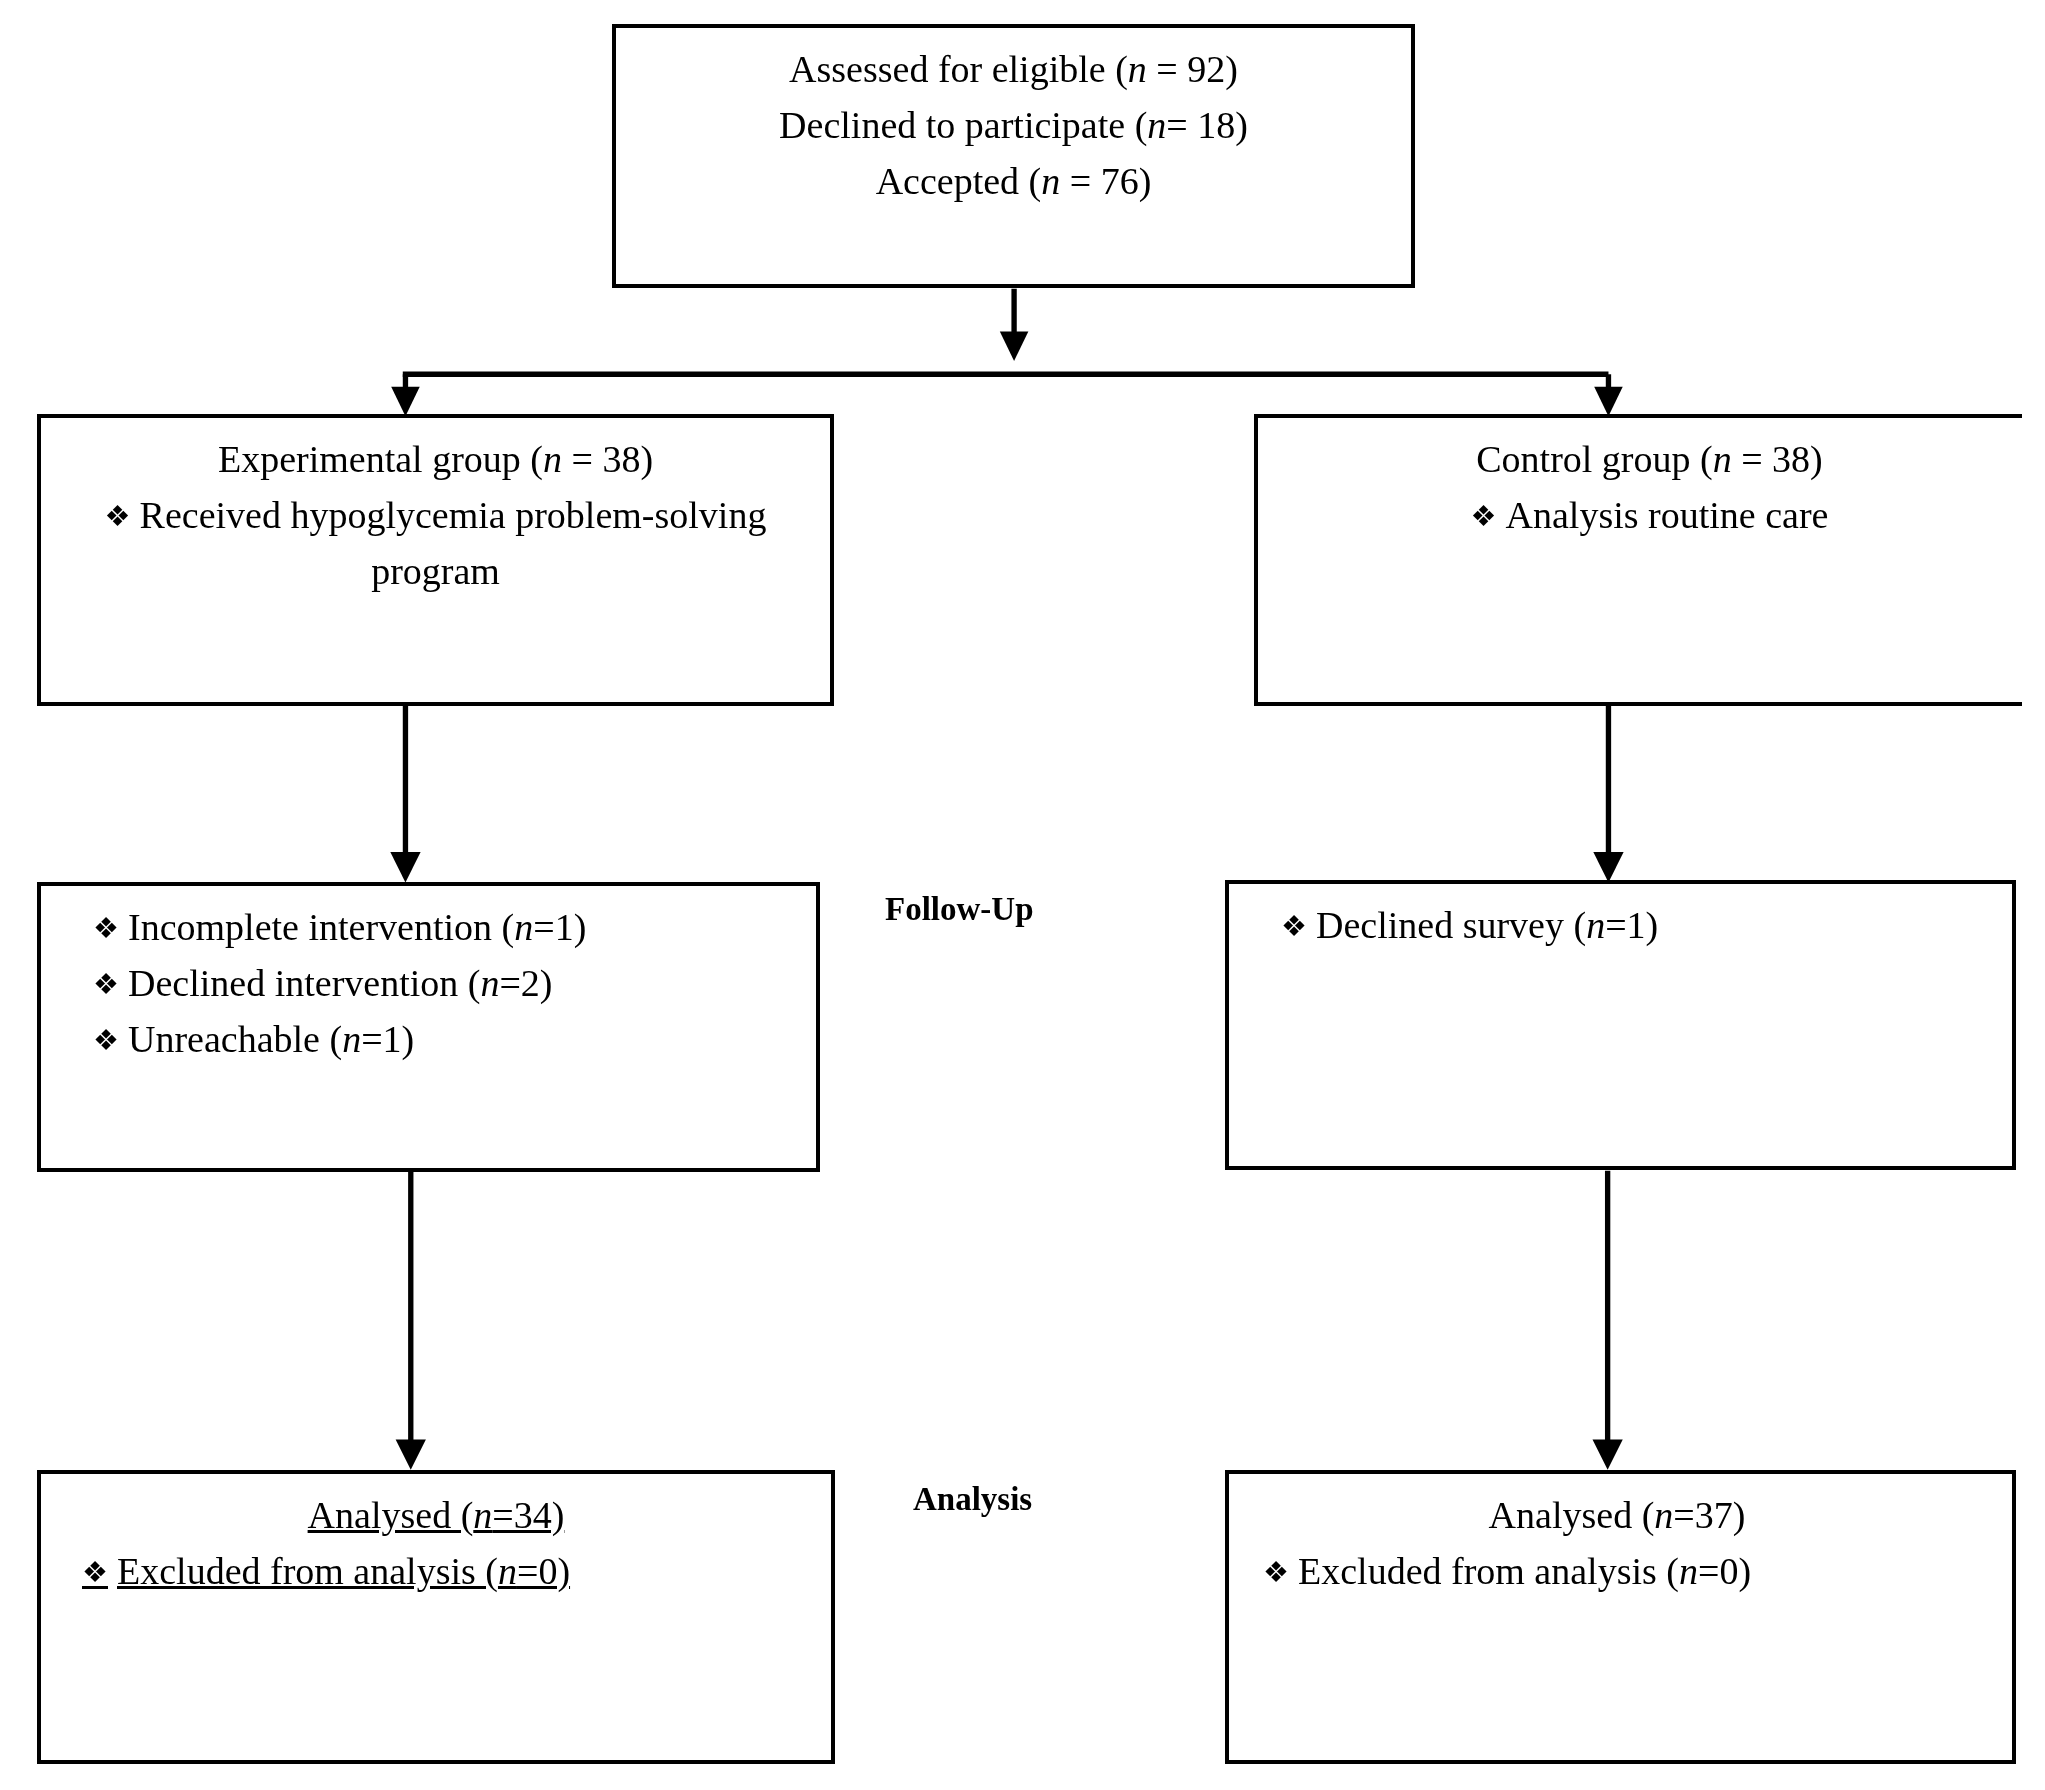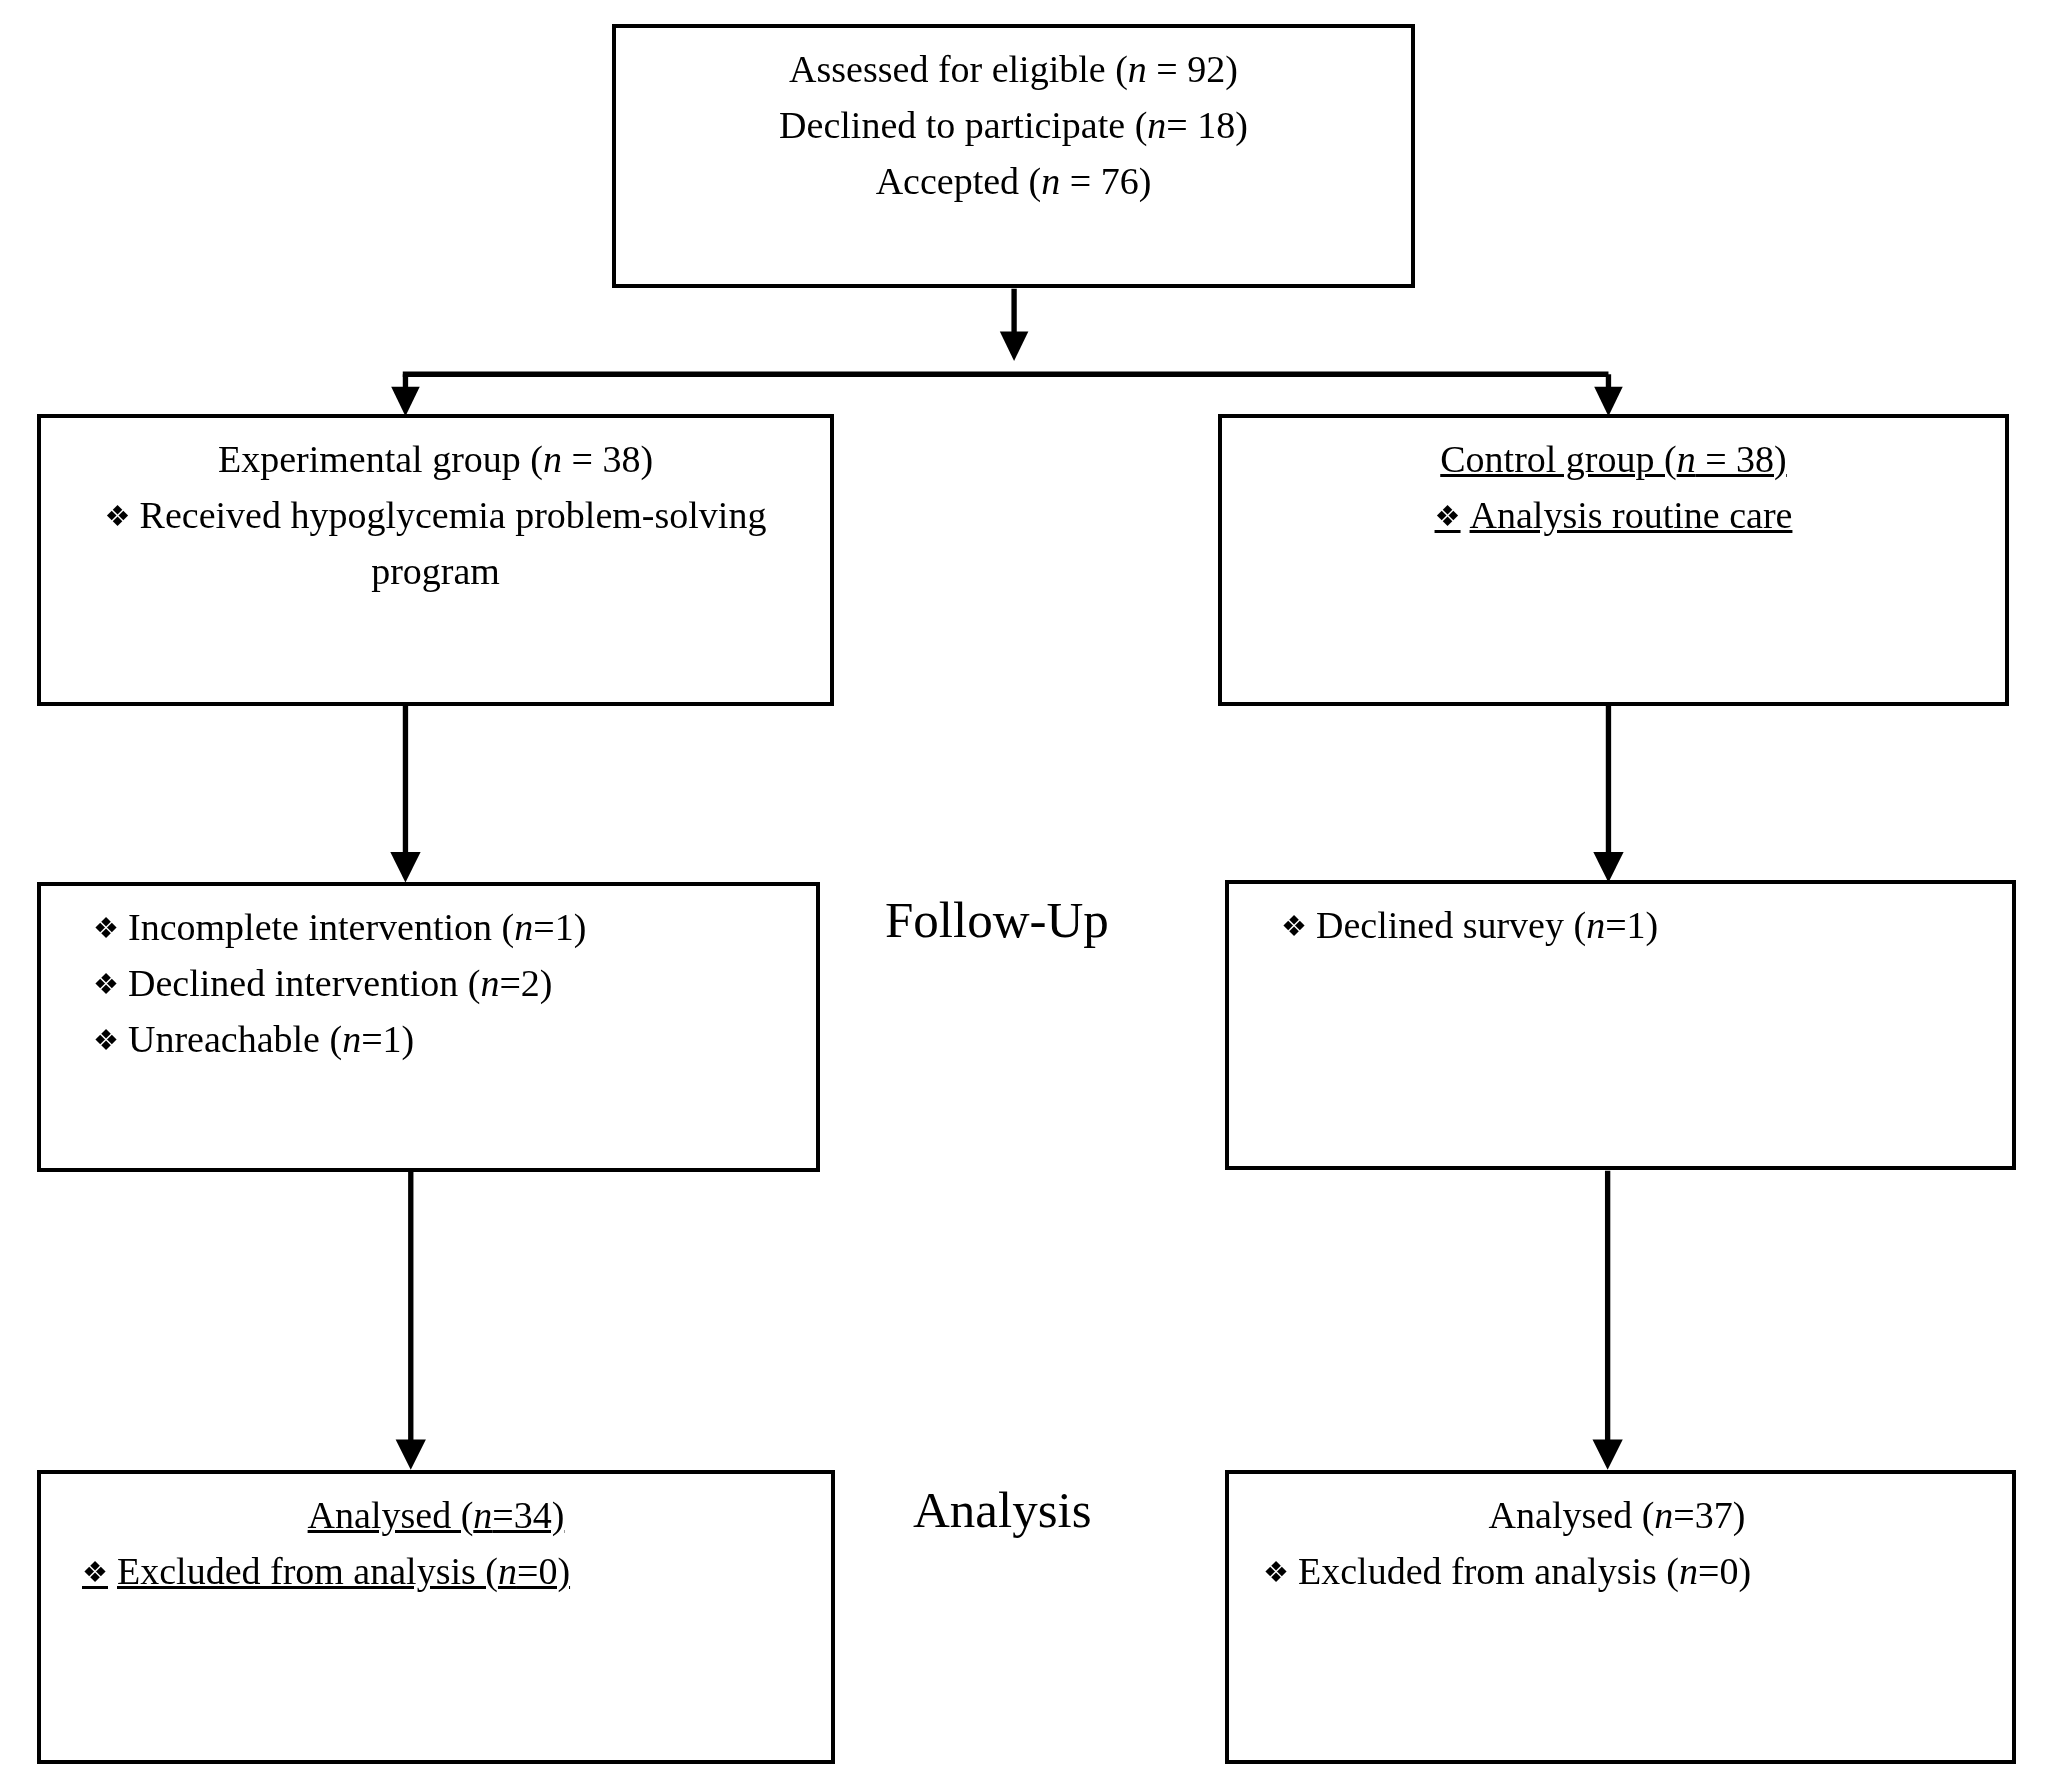--- a/index.html
+++ b/index.html
@@ -24,21 +24,21 @@
     position: absolute;
     box-sizing: border-box;
     border: 4.5px solid #000000;
     background: #ffffff;
     padding: 12.5px 16px 9px 16px;
   }
 
   
   #box-enrollment   { left: 612px;  top: 24px;   width: 803px;  height: 264px; }
   #box-exp-group    { left: 37px;   top: 414px;  width: 797px;  height: 292px; }
-  #box-ctl-group    { left: 1218px; top: 414px;  width: 791px;  height: 292px; text-decoration: underline; }
+  #box-ctl-group    { left: 1254px; top: 414px;  width: 791px;  height: 292px; }
   #box-exp-followup { left: 37px;   top: 882px;  width: 783px;  height: 290px; font-family: Liberation Serif, serif; }
   #box-ctl-followup { left: 1225px; top: 880px;  width: 791px;  height: 290px; }
   #box-exp-analysis { left: 37px;   top: 1470px; width: 798px;  height: 294px; text-decoration: underline; }
   #box-ctl-analysis { left: 1225px; top: 1470px; width: 791px;  height: 294px; padding-left: 9px; }
 
   
   .line {
     font-size: 38px;
     line-height: 1.48;
     white-space: nowrap;
@@ -55,22 +55,22 @@
   }
   .wrap-line {
     font-size: 38px;
     line-height: 1.48;
     text-align: center;
   }
 
   
   .stage-label {
     position: absolute;
-    font-size: 51px;
-    font-weight: normal;
+    font-size: 33px;
+    font-weight: bold;
     white-space: nowrap;
   }
   #label-followup { left: 885px;  top: 891px; }
   #label-analysis { left: 913px; top: 1481px; }
 
   
   .conn {
     position: absolute;
     overflow: visible;
   }

